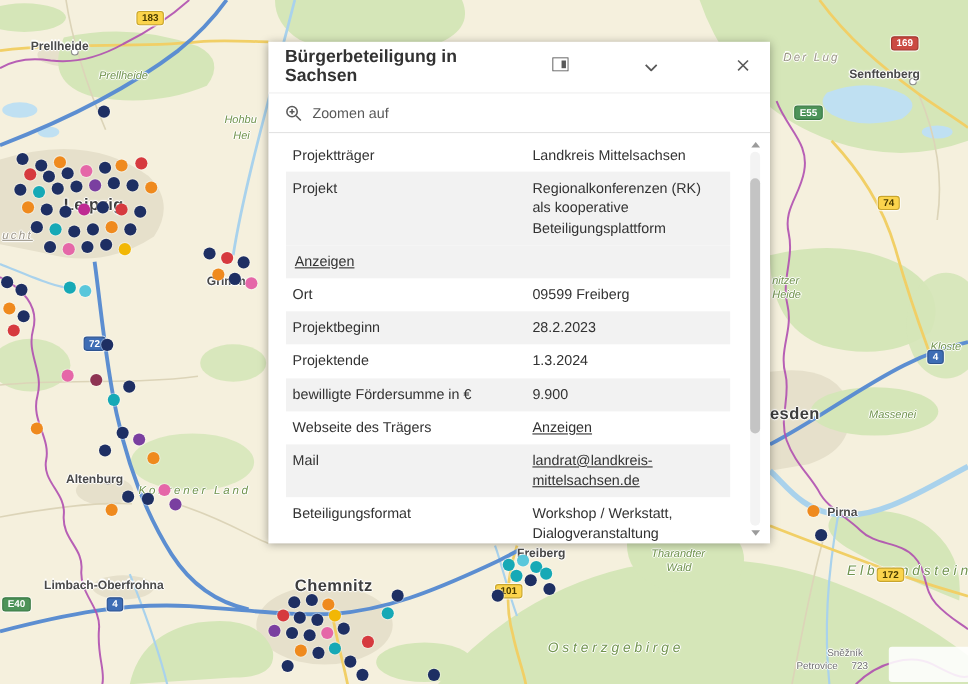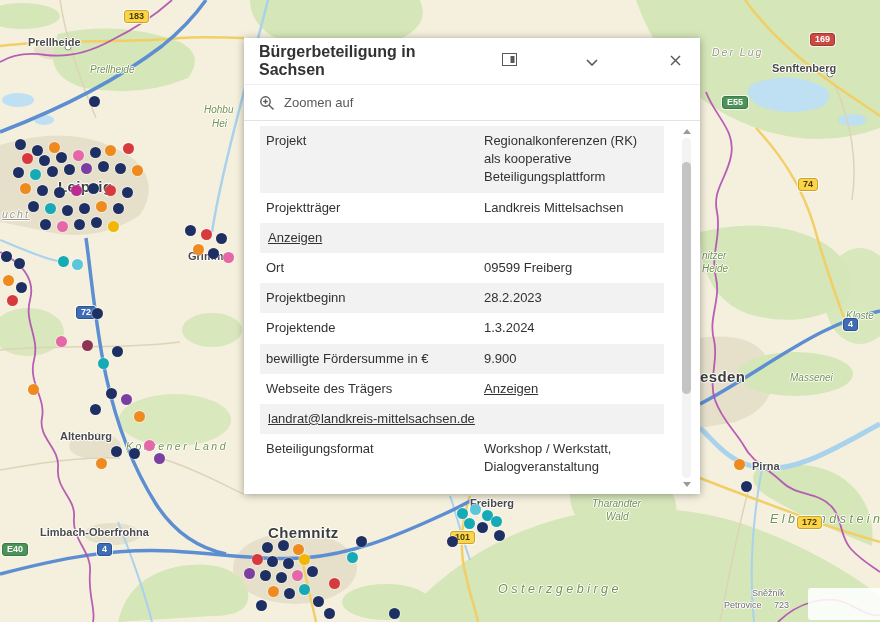--- a/index.html
+++ b/index.html
@@ -324,28 +324,28 @@
           <line x1="10.2" y1="10.2" x2="14.5" y2="14.5"></line>
           <line x1="4.2" y1="6.5" x2="8.8" y2="6.5"></line>
           <line x1="6.5" y1="4.2" x2="6.5" y2="8.8"></line>
         </svg>
       </span>
       <span>Zoomen auf</span>
     </div>
 
     <div class="p-body">
       <div id="popup-rows">
+          <div class="prow">
+            <div class="pl">Projektträger</div>
+            <div class="pv">Landkreis Mittelsachsen</div>
+          </div>
           <div class="prow stripe">
             <div class="pl">Projekt</div>
             <div class="pv">Regionalkonferenzen (RK) als kooperative Beteiligungsplattform</div>
           </div>
-          <div class="prow">
-            <div class="pl">Projektträger</div>
-            <div class="pv">Landkreis Mittelsachsen</div>
-          </div>
           <div class="prow stripe">
             <div class="pv"><a href="#">Anzeigen</a></div>
           </div>
           <div class="prow">
             <div class="pl">Ort</div>
             <div class="pv">09599 Freiberg</div>
           </div>
           <div class="prow stripe">
             <div class="pl">Projektbeginn</div>
             <div class="pv">28.2.2023</div>
@@ -356,20 +356,21 @@
           </div>
           <div class="prow stripe">
             <div class="pl">bewilligte Fördersumme in €</div>
             <div class="pv">9.900</div>
           </div>
           <div class="prow">
             <div class="pl">Webseite des Trägers</div>
             <div class="pv"><a href="#">Anzeigen</a></div>
           </div>
           <div class="prow stripe">
+            <div class="pl">Mail</div>
             <div class="pv"><a href="#">landrat@landkreis-mittelsachsen.de</a></div>
           </div>
           <div class="prow">
             <div class="pl">Beteiligungsformat</div>
             <div class="pv">Workshop / Werkstatt, Dialogveranstaltung</div>
           </div>
         </div>
       <div class="p-scroll">
         <div class="sarr up"></div>
         <div class="track">

